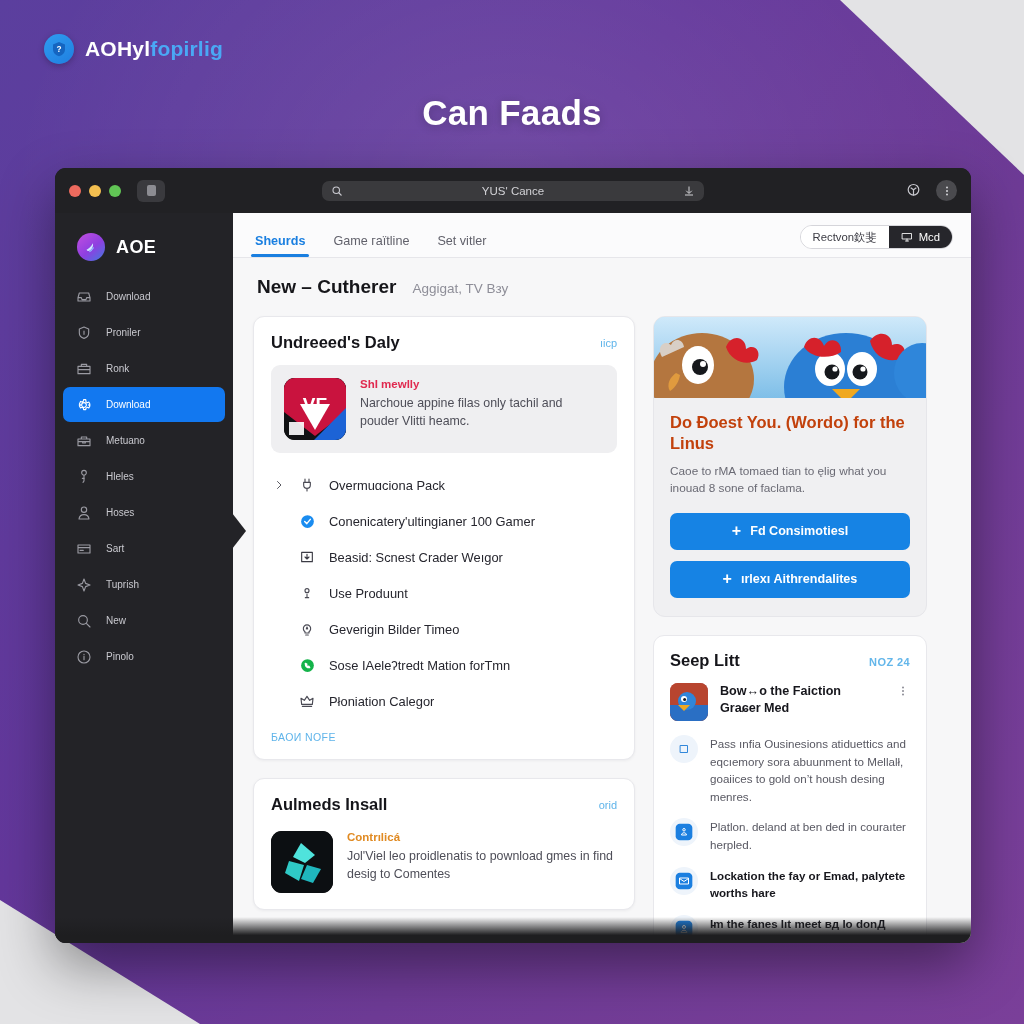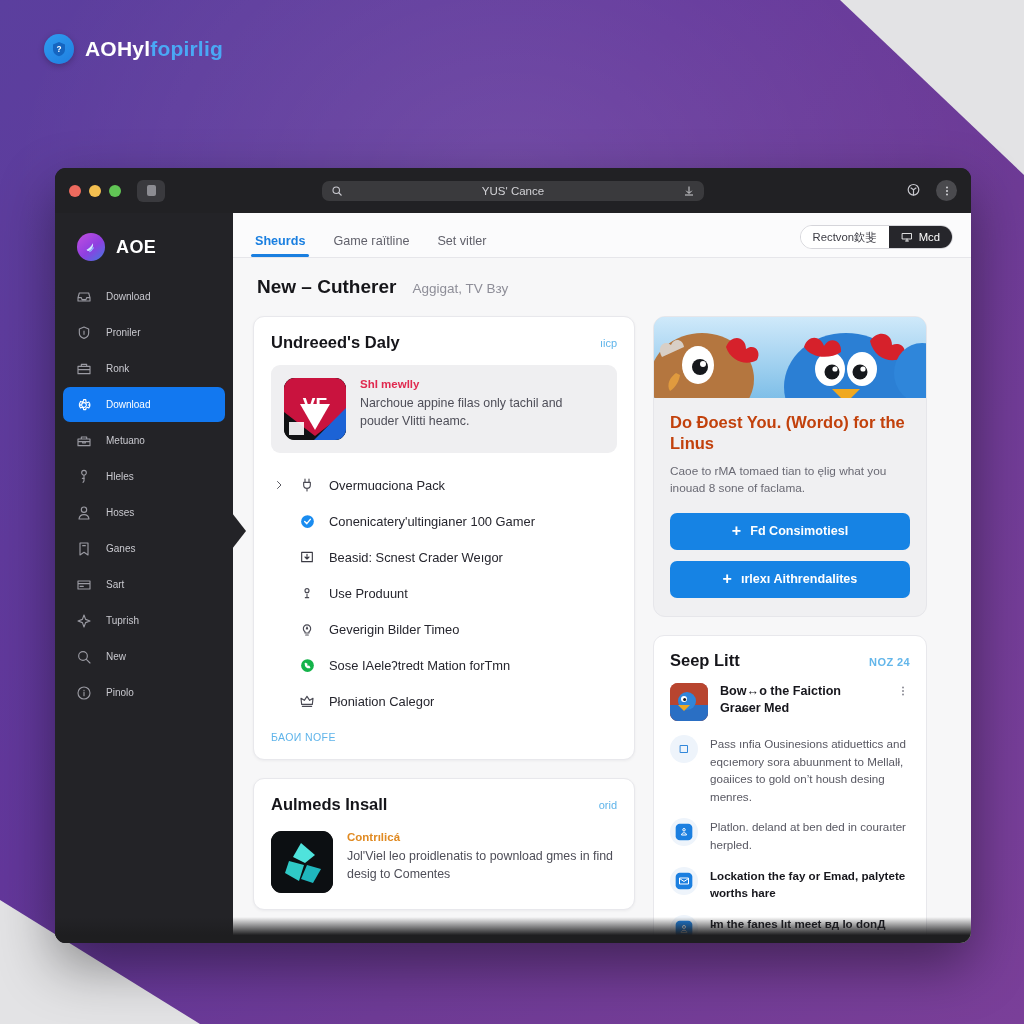--- a/index.html
+++ b/index.html
@@ -363,20 +363,21 @@
       <svg width="18" height="18" viewBox="0 0 24 24">
         <path d="M12 2.5 20 6v6.2c0 4.6-3.3 8.2-8 9.3-4.7-1.1-8-4.7-8-9.3V6z" fill="#1565c0"></path>
         <text x="12" y="16.5" font-size="11" font-weight="bold" fill="#ffffff" text-anchor="middle" font-family="Liberation Sans, sans-serif">?</text>
       </svg>
     </span>
     <span class="brand-text">
       <span class="brand-a">AOHyl</span><span class="brand-b">fopirlig</span>
     </span>
   </div>
 
+  <div class="headline">Can Faads</div>
 
   <div class="window">
 
     <div class="titlebar">
       <div class="traffic">
         <span class="dot r"></span>
         <span class="dot y"></span>
         <span class="dot g"></span>
       </div>
       <div class="tab-chip">
@@ -477,28 +478,20 @@
               </span>
               <span>Hleles</span>
             </div>
             <div class="nav-item">
               <span class="ni">
                 <svg width="16" height="16" viewBox="0 0 24 24" fill="none" stroke="currentColor" stroke-width="1.7" stroke-linecap="round" stroke-linejoin="round">
                   <path d="M12 11a4 4 0 1 0 0-8 4 4 0 0 0 0 8zM4.5 21c.5-4 3.7-6.5 7.5-6.5s7 2.5 7.5 6.5z"></path>
                 </svg>
               </span>
               <span>Hoses</span>
-            </div>
-            <div class="nav-item">
-              <span class="ni">
-                <svg width="16" height="16" viewBox="0 0 24 24" fill="none" stroke="currentColor" stroke-width="1.7" stroke-linecap="round" stroke-linejoin="round">
-                  <path d="M6 3h12v18l-6-4-6 4zM10 7h4"></path>
-                </svg>
-              </span>
-              <span>Ganes</span>
             </div>
             <div class="nav-item">
               <span class="ni">
                 <svg width="16" height="16" viewBox="0 0 24 24" fill="none" stroke="currentColor" stroke-width="1.7" stroke-linecap="round" stroke-linejoin="round">
                   <path d="M3 6h18v12H3zM3 10h18M6 14h5"></path>
                 </svg>
               </span>
               <span>Sart</span>
             </div>
             <div class="nav-item">

